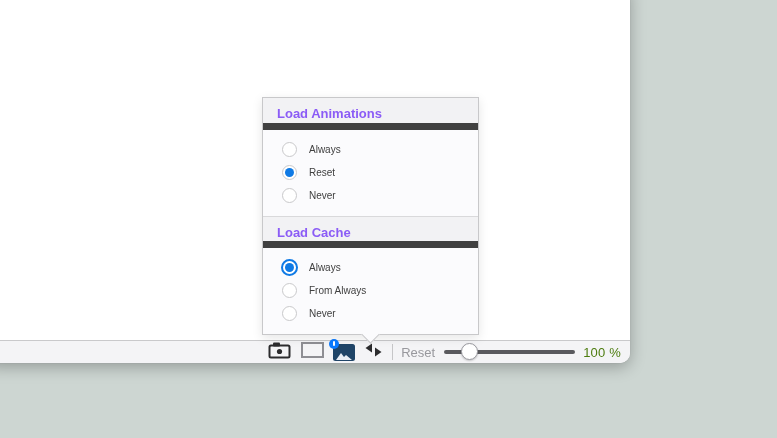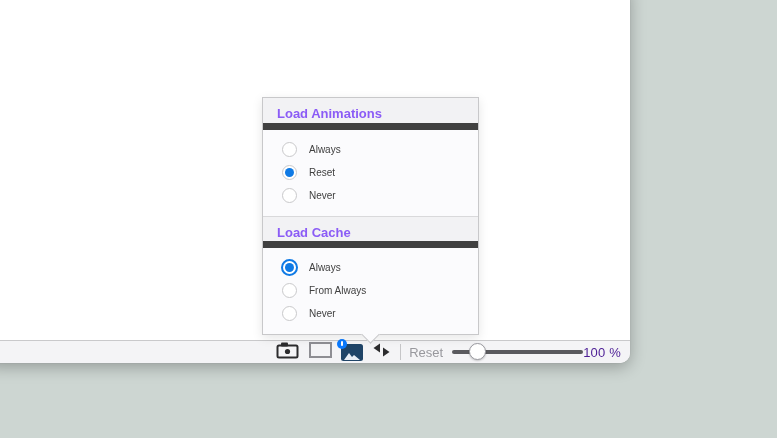--- a/index.html
+++ b/index.html
@@ -40,21 +40,21 @@
   }
   .img-tool svg { position:absolute; left:0; bottom:0; }
   .badge {
     position:absolute; left:-4px; top:-5px; width:10px; height:10px;
     background:#0a7aff; border-radius:50%;
     display:flex; align-items:center; justify-content:center;
   }
   .badge i { display:block; width:2px; height:5px; background:#fff; border-radius:1px; }
 
   .reset-label { font-size:13px; color:#98989d; margin-right:9px; }
-  .zoom-value  { font-size:13px; color:#4c1d95; letter-spacing:0.2px; }
+  .zoom-value  { font-size:13px; color:#4d7c0f; margin-left:8px; letter-spacing:0.2px; }
 
   .slider { position:relative; width:131px; height:16px; }
   .slider-track {
     position:absolute; left:0; right:0; top:6px; height:4px;
     background:#5a5a5e; border-radius:2px;
   }
   .slider-handle {
     position:absolute; top:-1px; width:17px; height:17px; border-radius:50%;
     background:#ffffff; border:1px solid #9a9aa0;
     box-shadow:0 1px 2px rgba(0,0,0,0.2);

